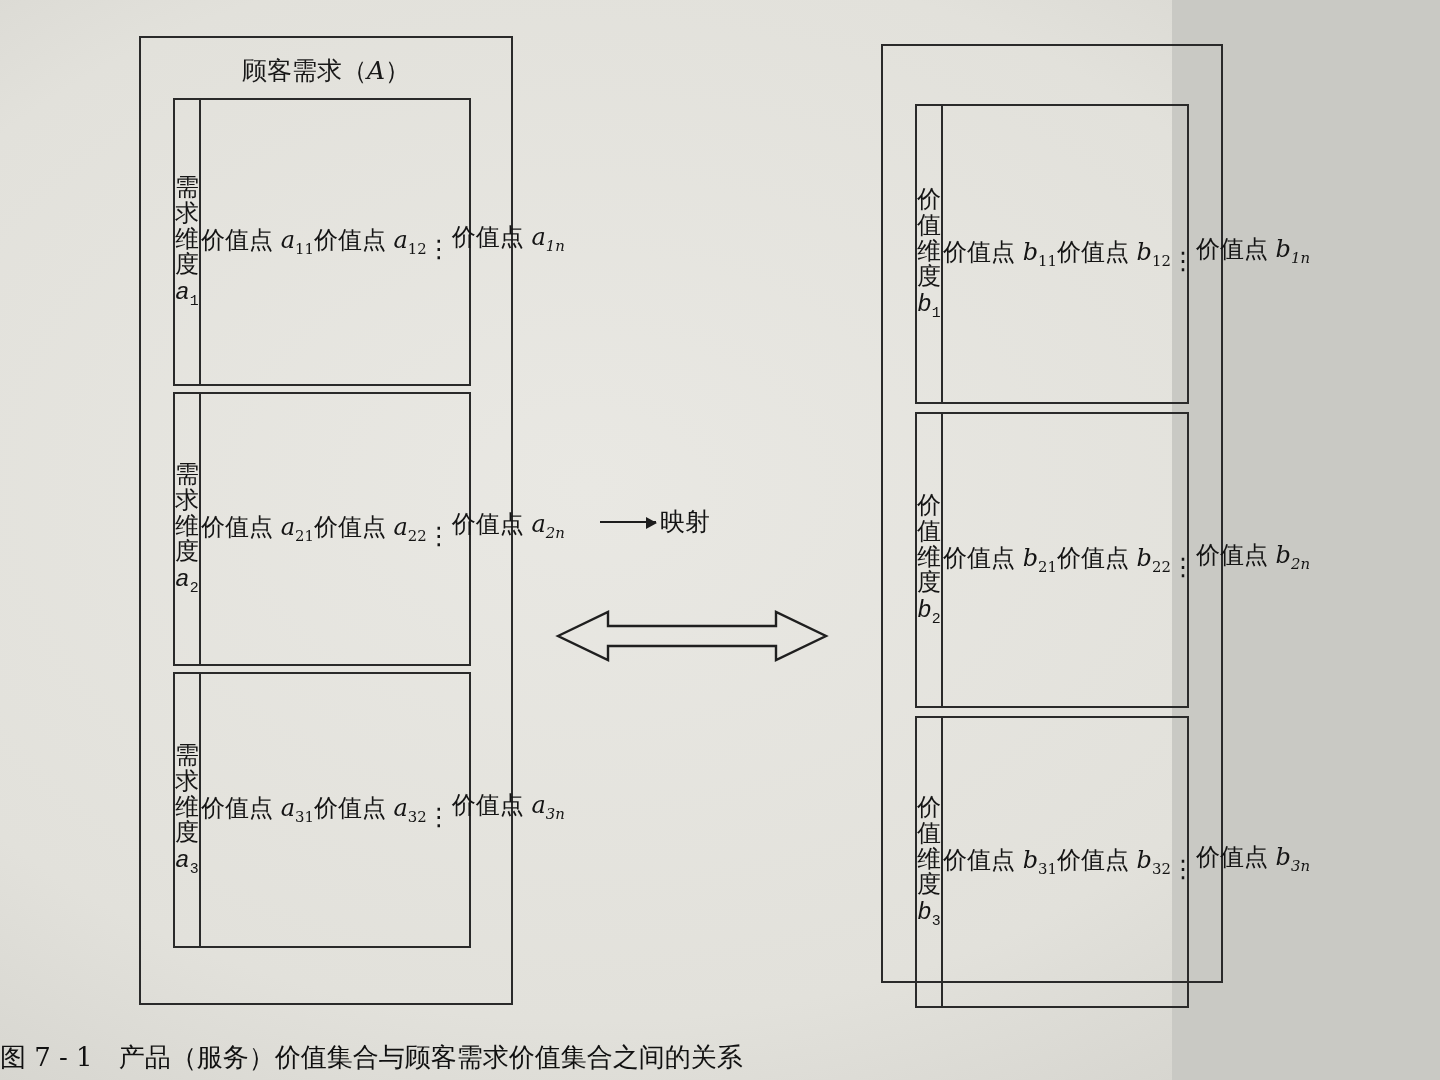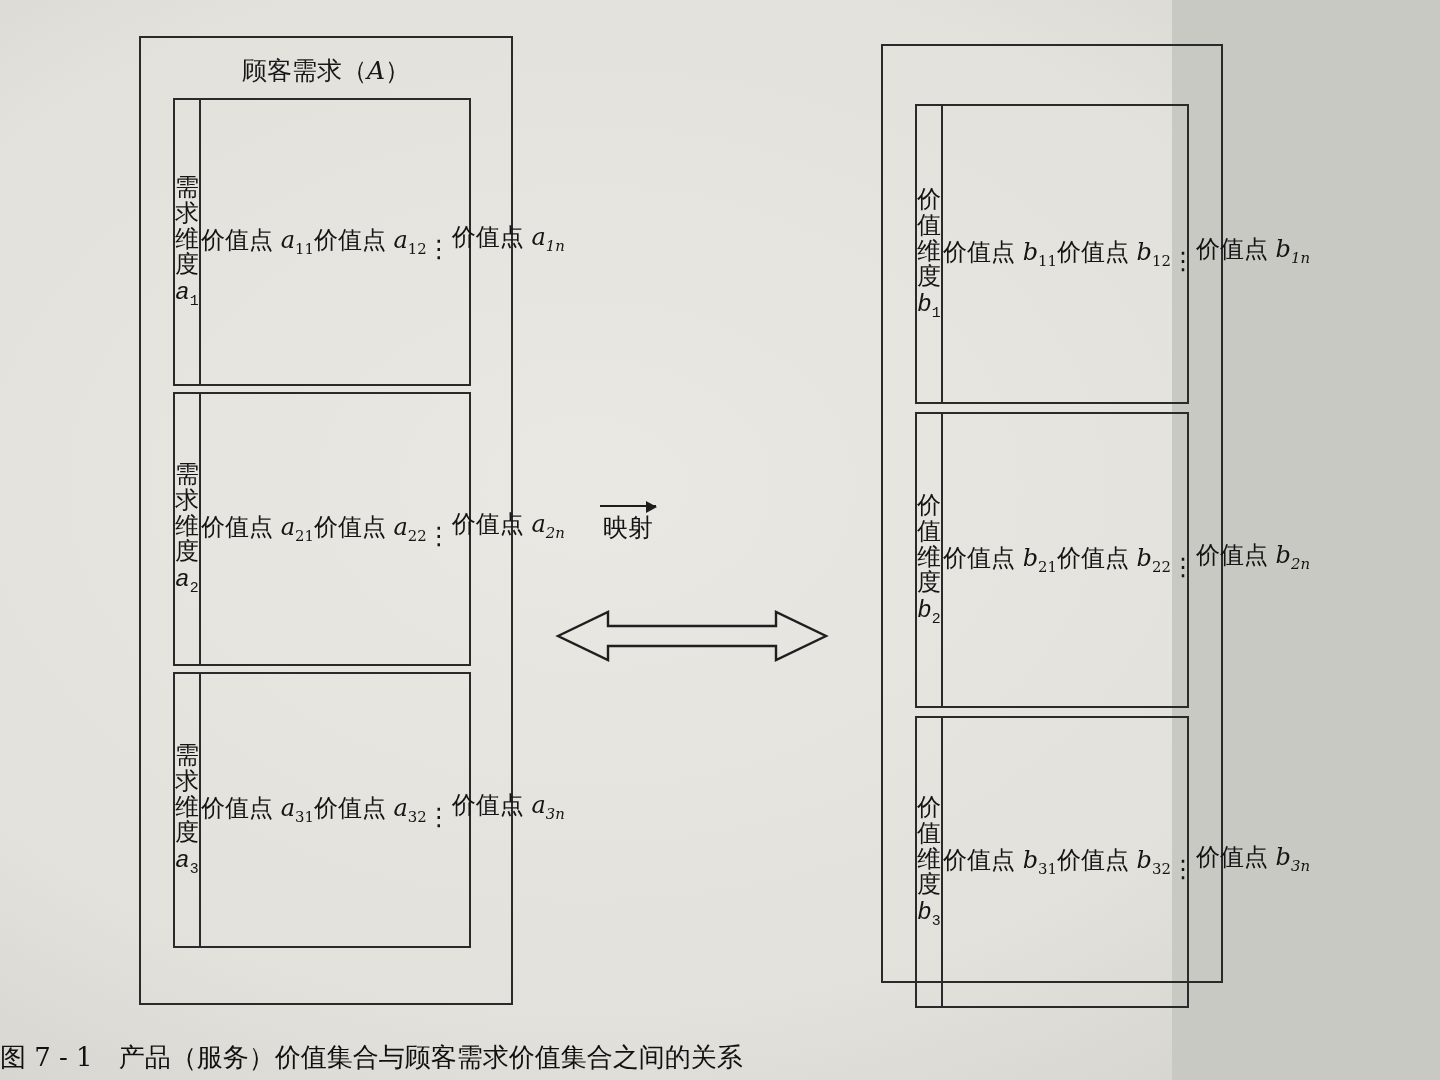--- a/index.html
+++ b/index.html
@@ -121,21 +121,20 @@
   .last-pt { margin-bottom: 6px; }
 
   
   #mapping {
     position: absolute;
     left: 600px;
     top: 505px;
     display: flex;
     align-items: center;
     gap: 4px;
-    flex-direction: column;
   }
   #mapping .dash {
     width: 56px;
     height: 0;
     border-top: 2px solid #1d1d1d;
     position: relative;
   }
   #mapping .dash::after {
     content: "";
     position: absolute;

